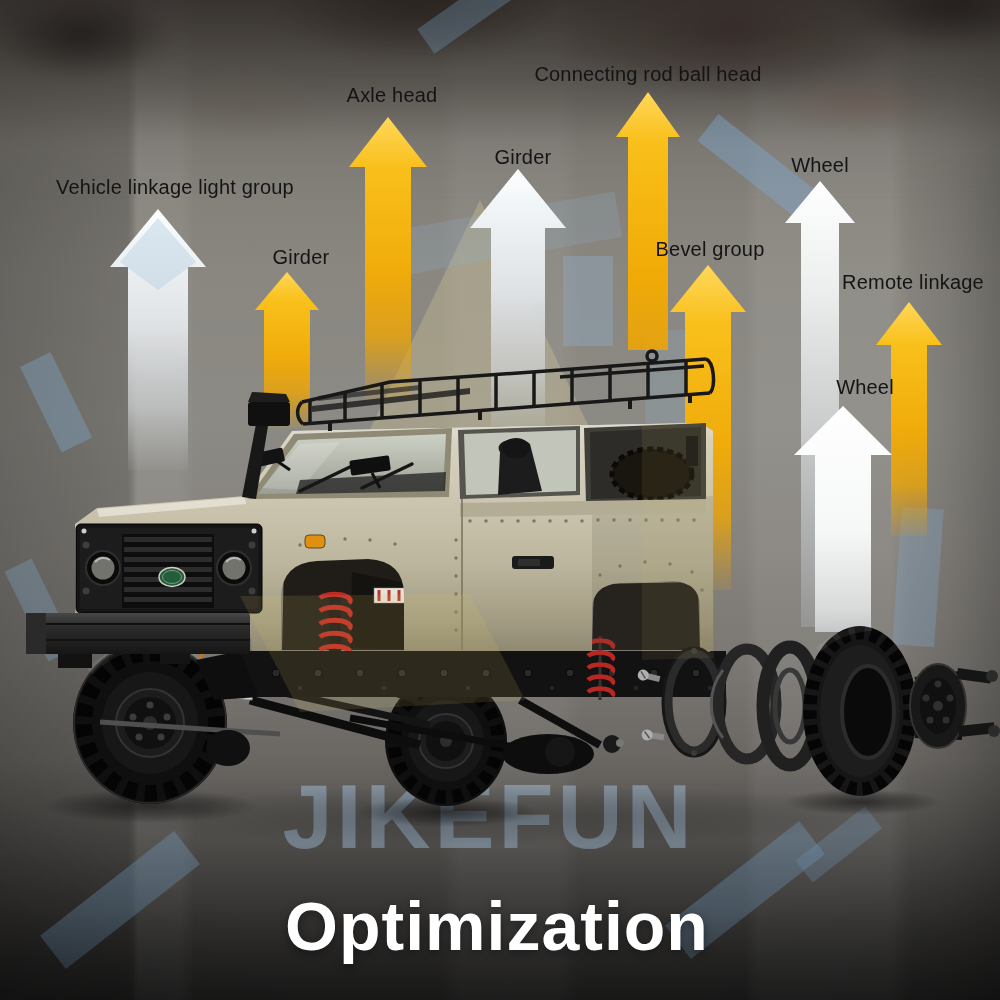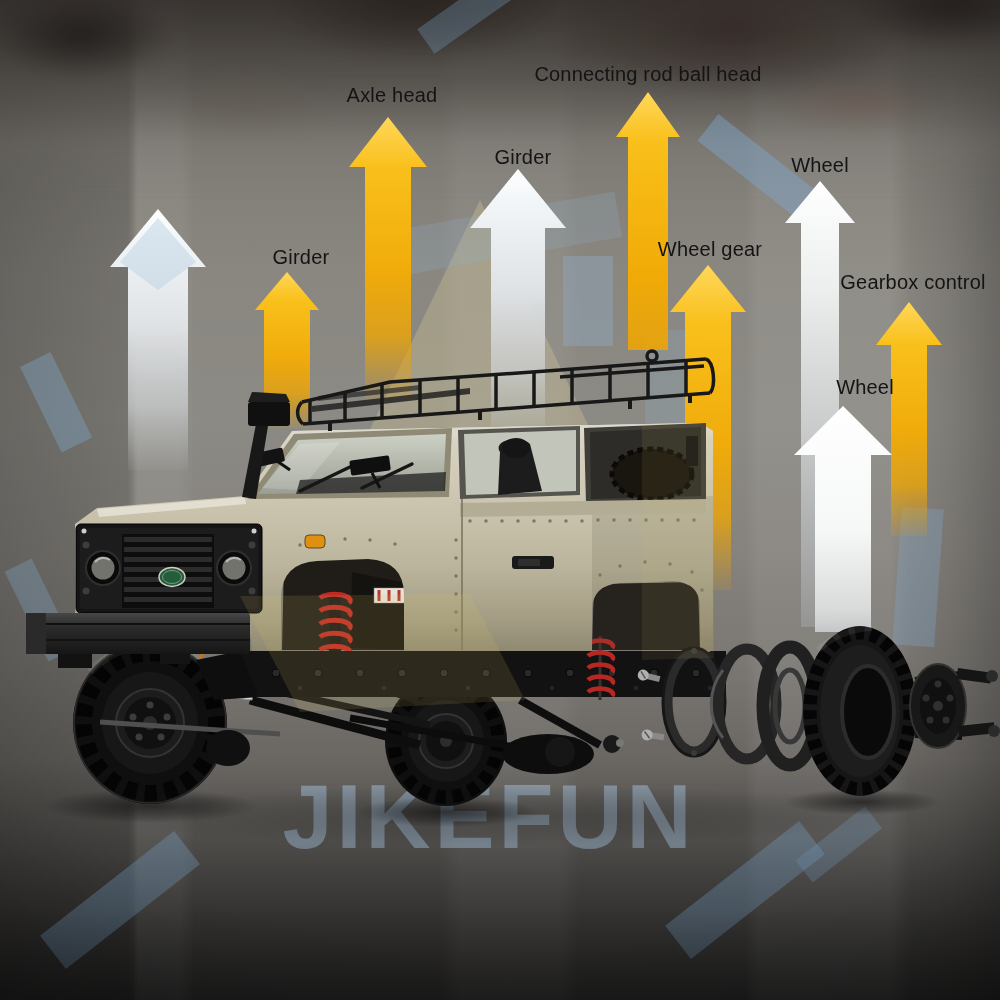--- a/index.html
+++ b/index.html
@@ -436,22 +436,24 @@
         <circle cx="994" cy="731" r="6" fill="#2b2b2b"></circle>
       </g>
     </g>
 
     <polygon fill="#d8bf62" opacity=".14" points="240,596 470,594 525,700 300,712"></polygon>
     <polygon fill="#d8bf62" opacity=".09" points="642,424 714,420 714,658 642,660"></polygon>
   </svg>
 
   <div class="layer vignette"></div>
 
+  <div class="label" style="left:175px;top:176px">Vehicle linkage light group</div>
   <div class="label" style="left:301px;top:246px">Girder</div>
   <div class="label" style="left:392px;top:84px">Axle head</div>
   <div class="label" style="left:523px;top:146px">Girder</div>
   <div class="label" style="left:648px;top:63px">Connecting rod ball head</div>
-  <div class="label" style="left:710px;top:238px">Wheel gear</div>
+  <div class="label" style="left:710px;top:238px">Bevel group</div>
   <div class="label" style="left:820px;top:154px">Wheel</div>
-  <div class="label" style="left:913px;top:271px">Gearbox control</div>
+  <div class="label" style="left:913px;top:271px">Remote linkage</div>
   <div class="label" style="left:865px;top:376px">Wheel</div>
 
+  <div class="title">Optimization</div>
 </div>
 
 </body></html>

